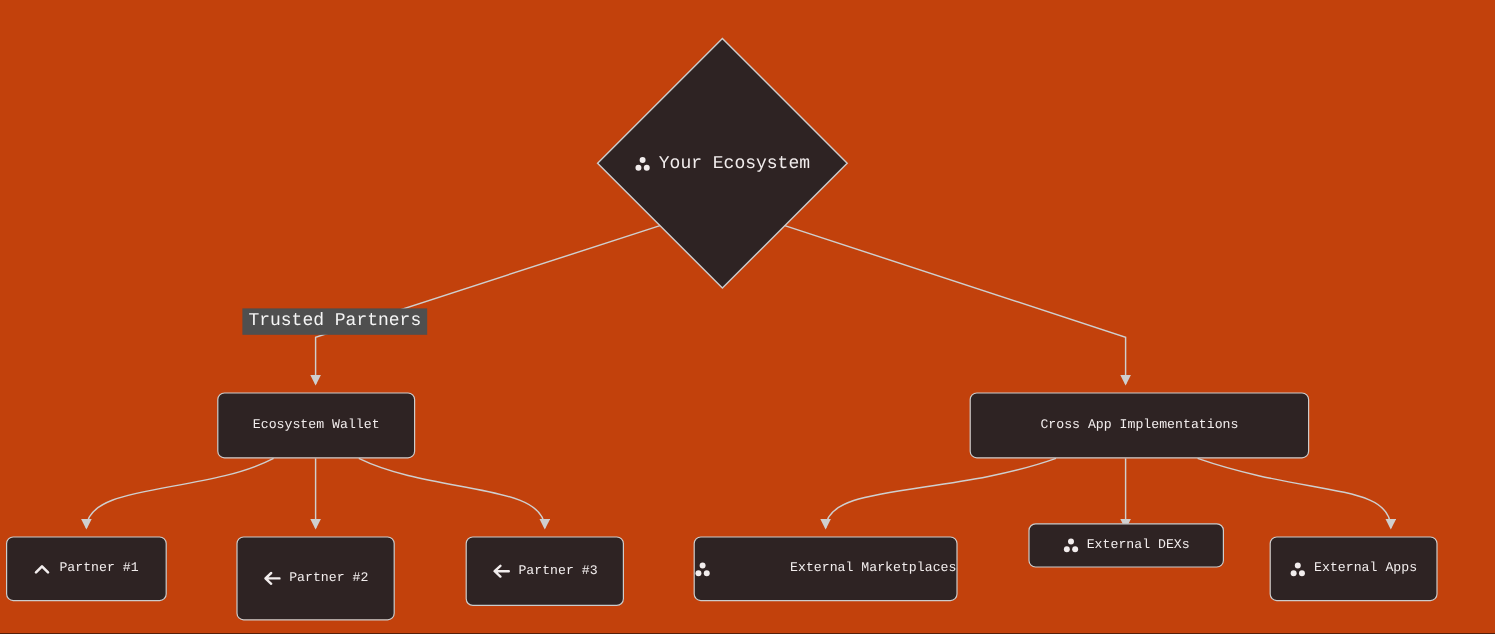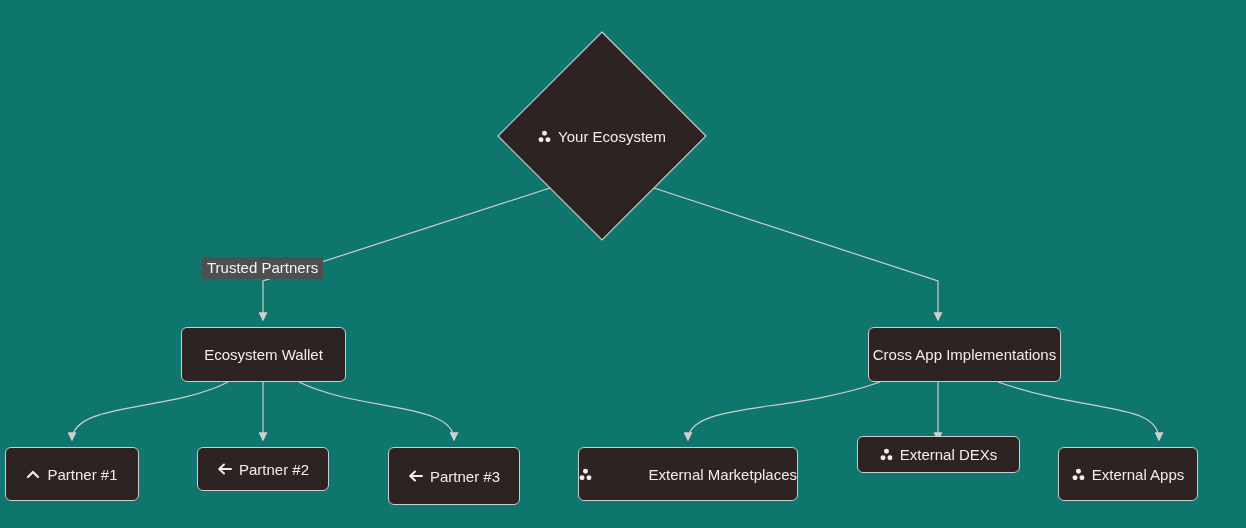--- a/index.html
+++ b/index.html
@@ -4,22 +4,22 @@
 <style>
   html, body {
     margin: 0;
     padding: 0;
     background: #0d0d0d;
   }
   .canvas {
     position: relative;
     width: 1246px;
     height: 528px;
-    background: #0f766e;
-    font-family: Liberation Sans, sans-serif;
+    background: #c2410c;
+    font-family: Liberation Mono, monospace;
     color: #f2eded;
     overflow: hidden;
   }
   .edge-layer {
     position: absolute;
     left: 0; top: 0;
     width: 1246px; height: 528px;
   }
   .edge-path {
     fill: none;
@@ -34,21 +34,21 @@
   .node {
     position: absolute;
     box-sizing: border-box;
     background: #2e2323;
     border: 1px solid #cccccc;
     border-radius: 6px;
     display: flex;
     align-items: center;
     justify-content: center;
     gap: 7px;
-    font-size: 15px;
+    font-size: 11px;
     color: #f2eded;
     white-space: nowrap;
   }
   .diamond-label {
     position: absolute;
     display: flex;
     align-items: center;
     justify-content: center;
     gap: 7px;
     font-size: 15px;
@@ -109,34 +109,34 @@
     <span>Your Ecosystem</span>
   </div>
 
   <div class="edge-label" style="left:202px; top:257px;">
     <span>Trusted Partners</span>
   </div>
 
   <div class="node" style="left:181px; top:327px; width:165px; height:55px;">
     <span>Ecosystem Wallet</span>
   </div>
-  <div class="node" style="left:868px; top:327px; width:193px; height:55px;">
+  <div class="node" style="left:808px; top:327px; width:283px; height:55px;">
     <span>Cross App Implementations</span>
   </div>
 
   <div class="node" style="left:5px; top:447px; width:134px; height:54px;">
     <span class="icon">
       <svg width="14" height="10" viewBox="0 0 14 10">
         <polyline points="2,8 7,3 12,8" fill="none" stroke="#f2eded" stroke-width="2.2" stroke-linecap="round" stroke-linejoin="round"></polyline>
       </svg>
     </span>
     <span>Partner #1</span>
   </div>
 
-  <div class="node" style="left:197px; top:447px; width:132px; height:44px;">
+  <div class="node" style="left:197px; top:447px; width:132px; height:70px;">
     <span class="icon">
       <svg width="15" height="12" viewBox="0 0 15 12">
         <path d="M14,6 L3,6 M7,1.5 L2.2,6 L7,10.5" fill="none" stroke="#f2eded" stroke-width="2" stroke-linecap="round" stroke-linejoin="round"></path>
       </svg>
     </span>
     <span>Partner #2</span>
   </div>
 
   <div class="node" style="left:388px; top:447px; width:132px; height:58px;">
     <span class="icon">

